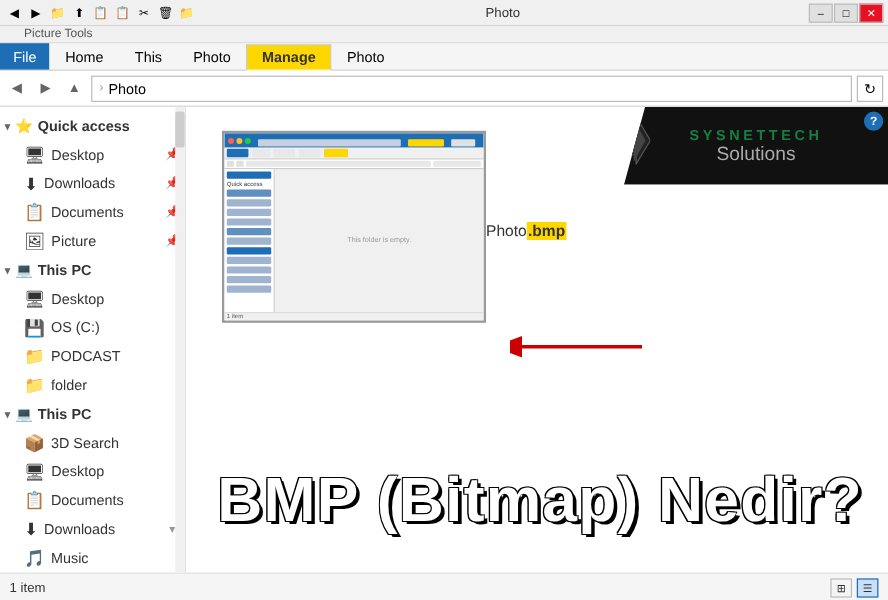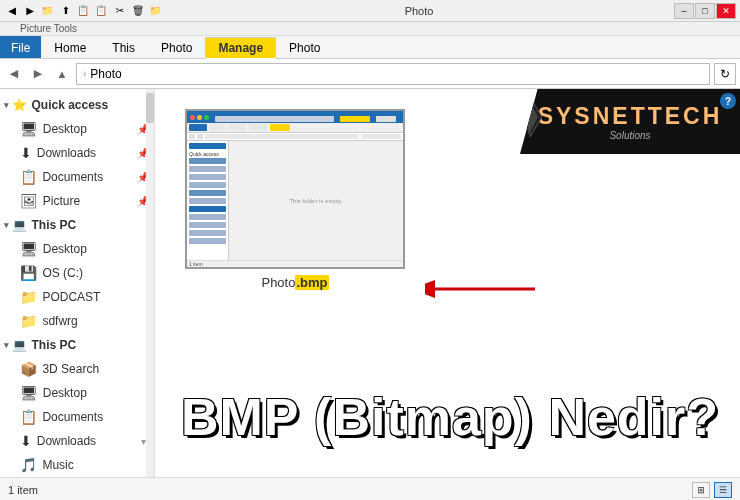--- a/index.html
+++ b/index.html
@@ -204,21 +204,21 @@
       display: flex;
       flex-direction: column;
       align-items: flex-start;
       position: relative;
       overflow: hidden;
     }
 
     
     .file-container {
       display: flex;
-      flex-direction: column;
+      flex-direction: row;
       align-items: center;
       margin-left: 20px;
       margin-top: 10px;
     }
     .file-thumbnail {
       width: 220px;
       height: 160px;
       border: 2px solid #999;
       background: #e8e8e8;
       position: relative;
@@ -431,21 +431,21 @@
       <div class="sidebar-item indent1">
         <span class="icon">💾</span>
         <span>OS (C:)</span>
       </div>
       <div class="sidebar-item indent1">
         <span class="icon">📁</span>
         <span>PODCAST</span>
       </div>
       <div class="sidebar-item indent1">
         <span class="icon">📁</span>
-        <span>sdfwrg</span>
+        <span>folder</span>
       </div>
 
       <div class="sidebar-section-header" style="padding-left:4px;">
         <span class="chevron">▾</span>
         <span>💻</span>
         <span>This PC</span>
       </div>
       <div class="sidebar-item indent1">
         <span class="icon">📦</span>
         <span>3D Search</span>
@@ -538,22 +538,22 @@
         <defs>
           <marker id="arrowhead" markerWidth="8" markerHeight="6" refX="0" refY="3" orient="auto">
             <polygon points="0 0, 8 3, 0 6" fill="#cc0000"></polygon>
           </marker>
         </defs>
         <line x1="110" y1="15" x2="10" y2="15" stroke="#cc0000" stroke-width="3" marker-end="url(#arrowhead)"></line>
       </svg>
     </div>
 
     <div style="position:absolute;top:0;right:0;width:220px;height:65px;background:#111;display:flex;flex-direction:column;align-items:center;justify-content:center;clip-path:polygon(8% 0%, 100% 0%, 100% 100%, 0% 100%);">
-      <div style="font-size:23px;font-weight:900;color:#fdba74;letter-spacing:3px;font-family:Arial Black,sans-serif;">SYSNETTECH</div>
-      <div style="font-size:10px;color:#aaa;font-style:italic;font-family:Arial,sans-serif;">Solutions</div>
+      <div style="font-size:12px;font-weight:900;color:#15803d;letter-spacing:3px;font-family:Arial Black,sans-serif;">SYSNETTECH</div>
+      <div style="font-size:16px;color:#aaa;font-family:Arial,sans-serif;">Solutions</div>
 
       <div style="position:absolute;left:-18px;top:8px;">
         <svg width="40" height="40">
           <polygon points="0,8 28,8 28,0 40,20 28,40 28,32 0,32" fill="#222" stroke="#555" stroke-width="1"></polygon>
           <polygon points="2,10 26,10 26,2 36,20 26,38 26,30 2,30" fill="#444"></polygon>
         </svg>
       </div>
 
       <div style="position:absolute;right:4px;top:4px;width:16px;height:16px;border-radius:50%;background:#1e6eb5;display:flex;align-items:center;justify-content:center;color:white;font-size:10px;font-weight:bold;">?</div>
     </div>

